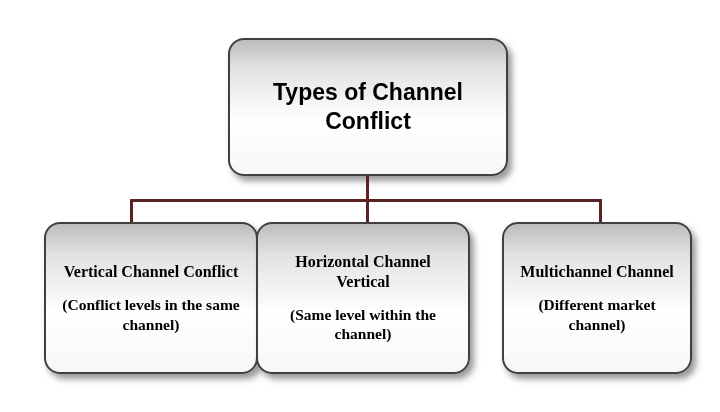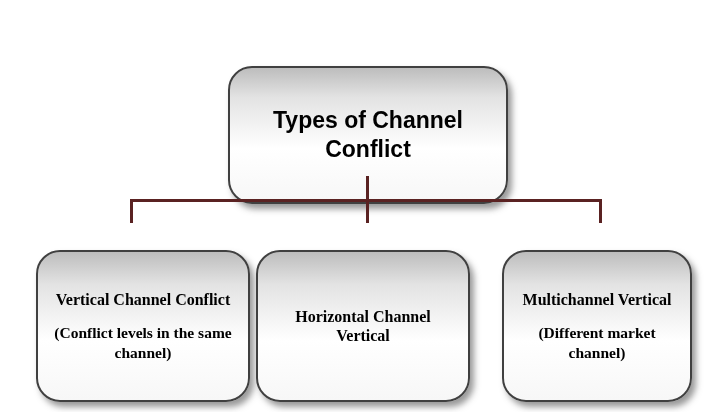--- a/index.html
+++ b/index.html
@@ -12,30 +12,29 @@
     width: 720px;
     height: 412px;
     background: #ffffff;
     overflow: hidden;
     font-family: "Liberation Serif", serif;
   }
   .node {
     position: absolute;
     box-sizing: border-box;
     border: 2px solid #404040;
-    border-radius: 24px;
+    border-radius: 16px;
     background: linear-gradient(180deg, #bdbdbd 0%, #e3e3e3 22%, #ffffff 60%, #f7f7f7 100%);
     box-shadow: 4px 5px 6px rgba(70,70,70,0.55);
     display: flex;
     flex-direction: column;
     align-items: center;
     justify-content: center;
     text-align: center;
     color: #000000;
-    margin-top: 28px;
   }
   .root-node {
     left: 228px;
     top: 38px;
     width: 280px;
     height: 138px;
     font-family: "Liberation Sans", sans-serif;
     font-weight: bold;
     font-size: 23px;
     line-height: 1.25;
@@ -50,21 +49,21 @@
   .child-node .child-title {
     font-weight: bold;
     font-size: 16px;
     line-height: 1.2;
   }
   .child-node .child-subtitle {
     font-weight: bold;
     font-size: 15.5px;
     line-height: 1.25;
   }
-  #child-0 { left: 36px;  width: 214px; align-items: center; }
+  #child-0 { left: 44px;  width: 214px; align-items: center; }
   #child-1 { left: 256px; width: 214px; }
   #child-2 { left: 502px; width: 190px; }
   .connector {
     position: absolute;
   }
   #stem      { left: 366px; top: 176px; width: 3px;  height: 26px; }
   #crossbar  { left: 130px; top: 199px; width: 472px; height: 3px; }
   #drop-0    { left: 130px; top: 199px; width: 3px;  height: 24px; }
   #drop-1    { left: 366px; top: 199px; width: 3px;  height: 24px; }
   #drop-2    { left: 599px; top: 199px; width: 3px;  height: 24px; }
@@ -84,20 +83,21 @@
   <div class="connector" id="drop-1" style="background: rgb(90, 34, 34);"></div>
   <div class="connector" id="drop-2" style="background: rgb(90, 34, 34);"></div>
 
   <div class="node child-node" id="child-0">
     <span class="child-title">Vertical Channel Conflict</span>
     <span class="child-subtitle">(Conflict levels in the same channel)</span>
   </div>
 
   <div class="node child-node" id="child-1">
     <span class="child-title">Horizontal Channel Vertical</span>
+    <span class="child-subtitle">(Same level within the channel)</span>
   </div>
 
   <div class="node child-node" id="child-2">
-    <span class="child-title">Multichannel Vertical</span>
+    <span class="child-title">Multichannel Channel</span>
     <span class="child-subtitle">(Different market channel)</span>
   </div>
 
 </div>
 
 </body></html>

